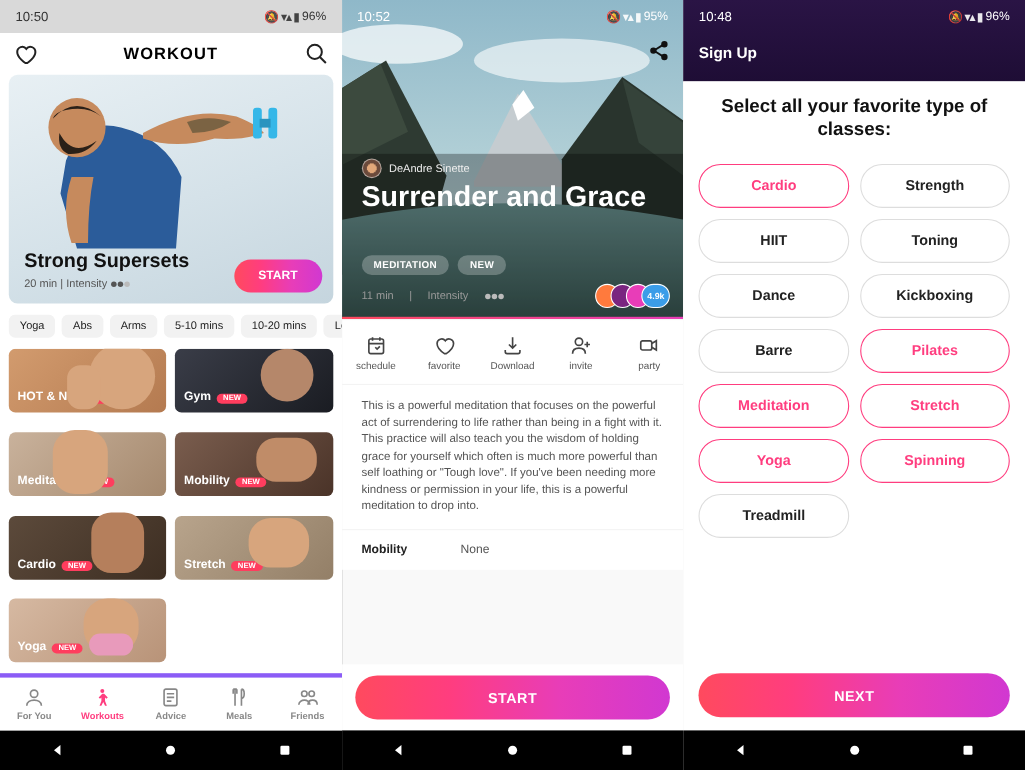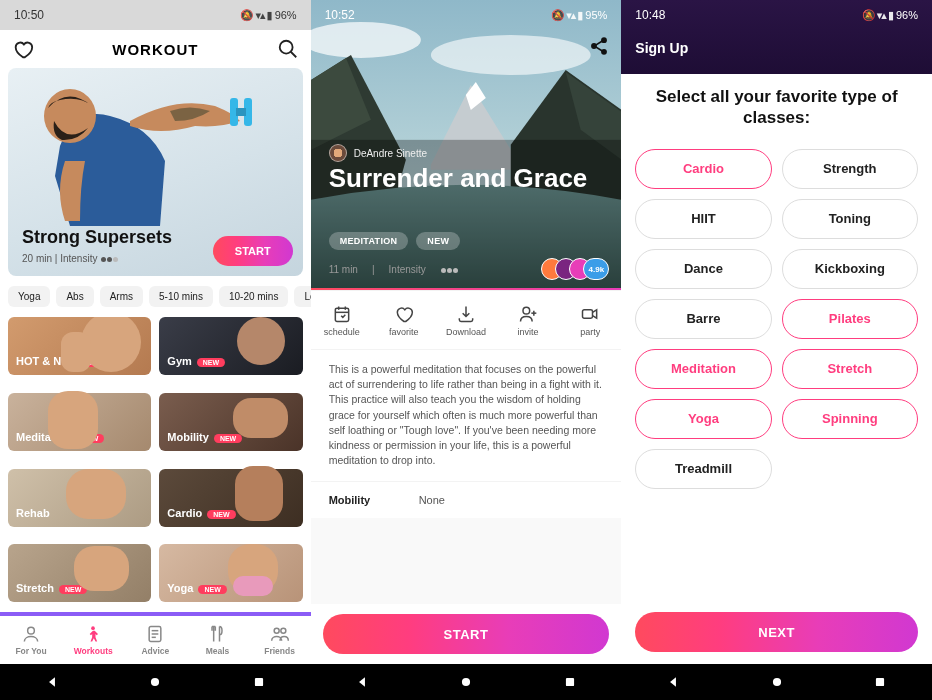--- a/index.html
+++ b/index.html
@@ -191,26 +191,20 @@
       <span>Meditation</span>
         <span class="badge-new">NEW</span>
     </div>
     <div class="cat-card mob">
       <div class="cat-abs">
           <div class="cat-skin" style="width:55px;height:40px;right:15px;top:5px;border-radius:18px;background:#c08c68;"></div>
         </div>
       <span>Mobility</span>
         <span class="badge-new">NEW</span>
     </div>
-    <div class="cat-card rehab">
-      <div class="cat-abs">
-          <div class="cat-skin" style="width:60px;height:50px;right:25px;top:0;border-radius:22px;"></div>
-        </div>
-      <span>Rehab</span>
-    </div>
     <div class="cat-card cardio">
       <div class="cat-abs">
           <div class="cat-skin" style="width:48px;height:55px;right:20px;top:-3px;border-radius:18px;background:#b57f5c;"></div>
         </div>
       <span>Cardio</span>
         <span class="badge-new">NEW</span>
     </div>
     <div class="cat-card stretch">
       <div class="cat-abs">
           <div class="cat-skin" style="width:55px;height:45px;right:22px;top:2px;border-radius:20px;"></div>

